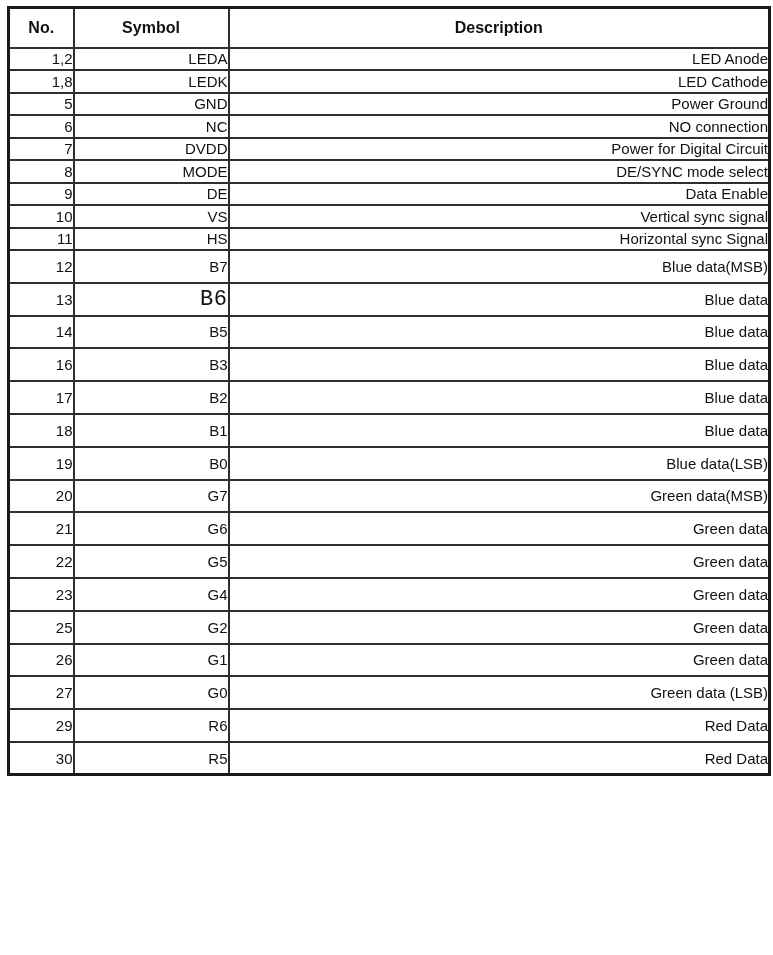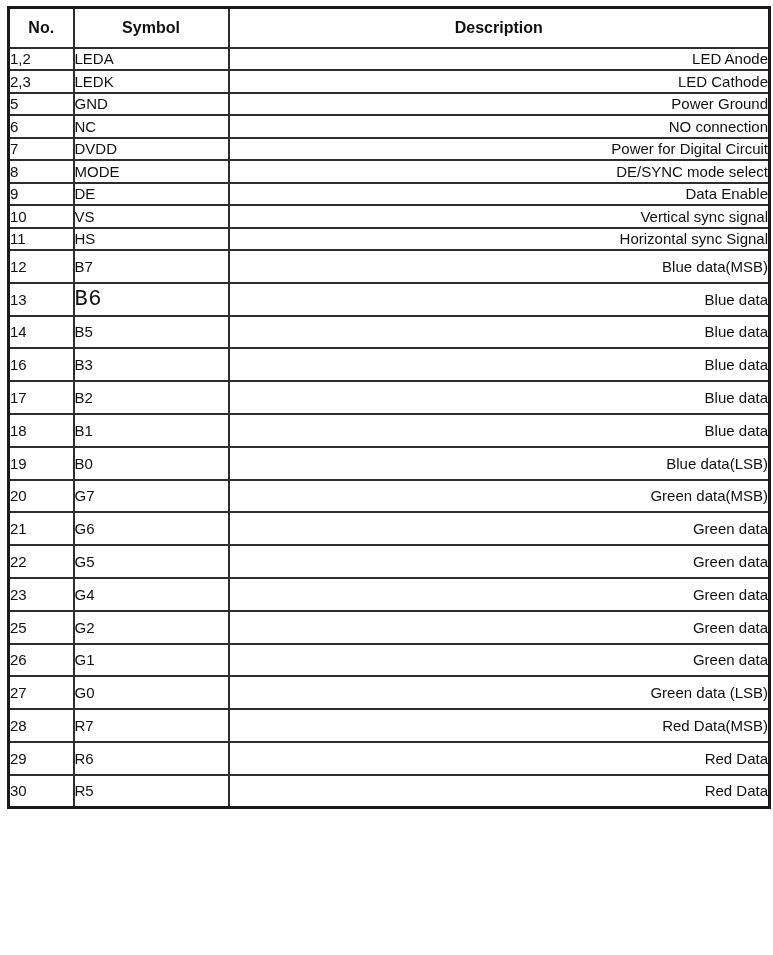--- a/index.html
+++ b/index.html
@@ -43,21 +43,21 @@
   thead th {
     background: #c0c0c0;
     font-weight: bold;
     font-size: 16px;
     text-align: center;
   }
   tbody tr { height: 22.5px; }
   tbody tr.tall { height: 32.8px; }
 
   td.no, td.sym {
-    text-align: left;
+    text-align: right;
     font-size: 15px;
   }
   td.desc {
     text-align: right;
     font-size: 15px;
     padding-left: 7px;
   }
   
   tbody tr:nth-child(11) td.sym {
     font-size: 22px;
@@ -82,21 +82,21 @@
         <th>Description</th>
       </tr>
     </thead>
     <tbody id="table-body">
         <tr>
     <td class="no">1,2</td>
     <td class="sym">LEDA</td>
     <td class="desc">LED Anode</td>
   </tr>
         <tr>
-    <td class="no">2,3</td>
+    <td class="no">1,8</td>
     <td class="sym">LEDK</td>
     <td class="desc">LED Cathode</td>
   </tr>
         <tr>
     <td class="no">5</td>
     <td class="sym">GND</td>
     <td class="desc">Power Ground</td>
   </tr>
         <tr>
     <td class="no">6</td>
@@ -192,25 +192,20 @@
     <td class="no">26</td>
     <td class="sym">G1</td>
     <td class="desc">Green data</td>
   </tr>
         <tr class="tall">
     <td class="no">27</td>
     <td class="sym">G0</td>
     <td class="desc">Green data (LSB)</td>
   </tr>
         <tr class="tall">
-    <td class="no">28</td>
-    <td class="sym">R7</td>
-    <td class="desc">Red Data(MSB)</td>
-  </tr>
-        <tr class="tall">
     <td class="no">29</td>
     <td class="sym">R6</td>
     <td class="desc">Red Data</td>
   </tr>
         <tr class="tall">
     <td class="no">30</td>
     <td class="sym">R5</td>
     <td class="desc">Red Data</td>
   </tr>
       </tbody>

